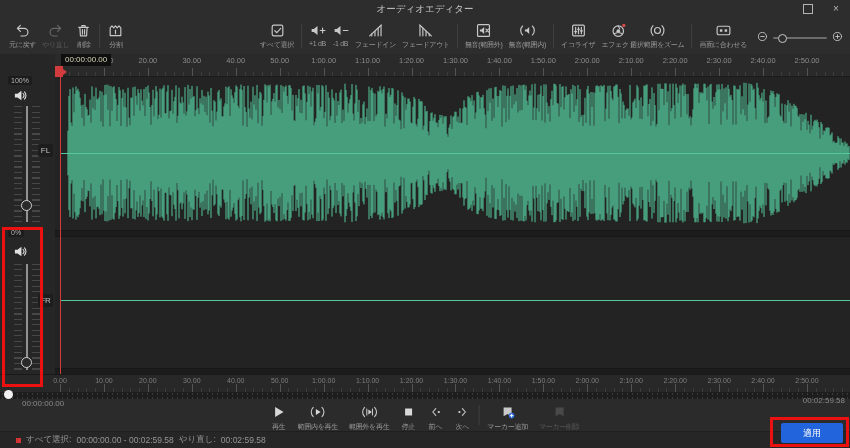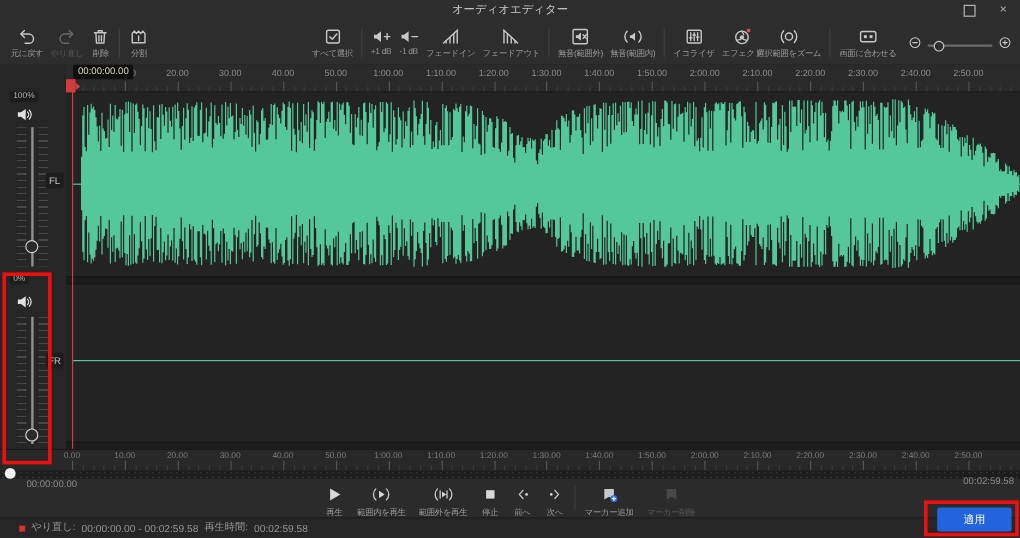--- a/index.html
+++ b/index.html
@@ -597,22 +597,22 @@
         <svg width="16" height="16" viewBox="0 0 16 16" fill="none" stroke="#c8c8c8" stroke-width="1.1" stroke-linecap="round" stroke-linejoin="round">
           <path d="M4 3.4 h8 V12.2 l-4-2.3 L4 12.2 Z" fill="#787878" stroke="none"></path>
         </svg>
       </span>
       <span class="tr-lb">マーカー削除</span>
     </div>
   </div>
 
 <div class="statusbar">
   <span class="status-dot"></span>
+  <span>すべて選択:</span>
+  <span>00:00:00.00 - 00:02:59.58</span>
   <span>やり直し:</span>
-  <span>00:00:00.00 - 00:02:59.58</span>
-  <span>再生時間:</span>
   <span>00:02:59.58</span>
 </div>
 
 <div class="apply-btn" style="background: rgb(34, 100, 220);">適用</div>
 
 <div class="annotation" id="ann-volume" style="border-color: rgb(236, 17, 17);"></div>
 <div class="annotation" id="ann-apply" style="border-color: rgb(236, 17, 17);"></div>
 
 </body></html>

